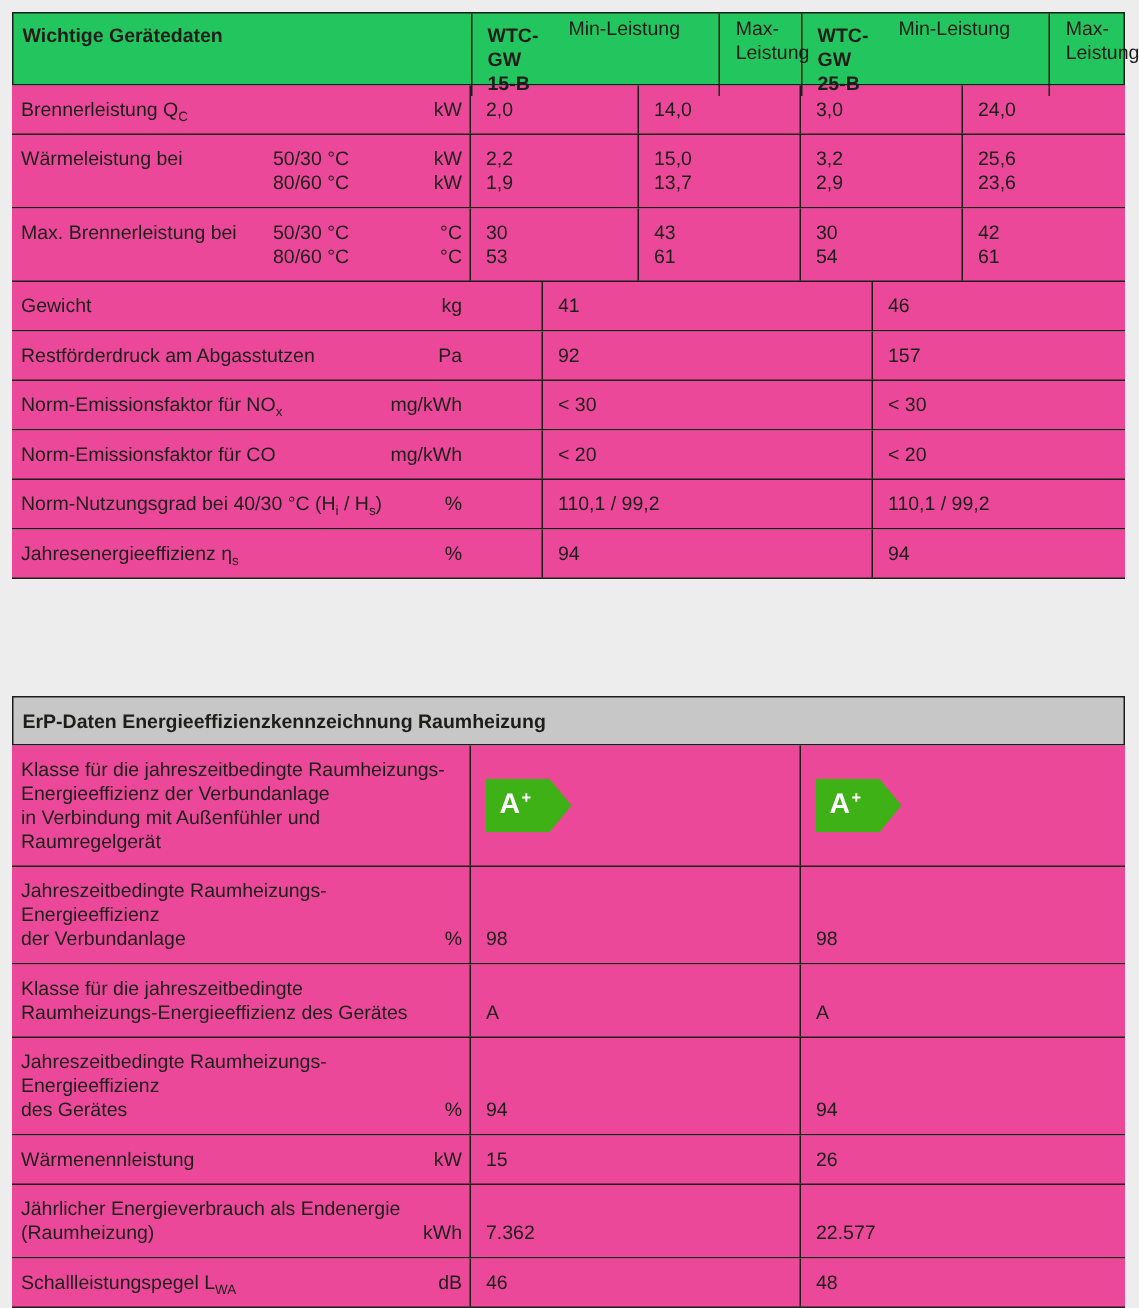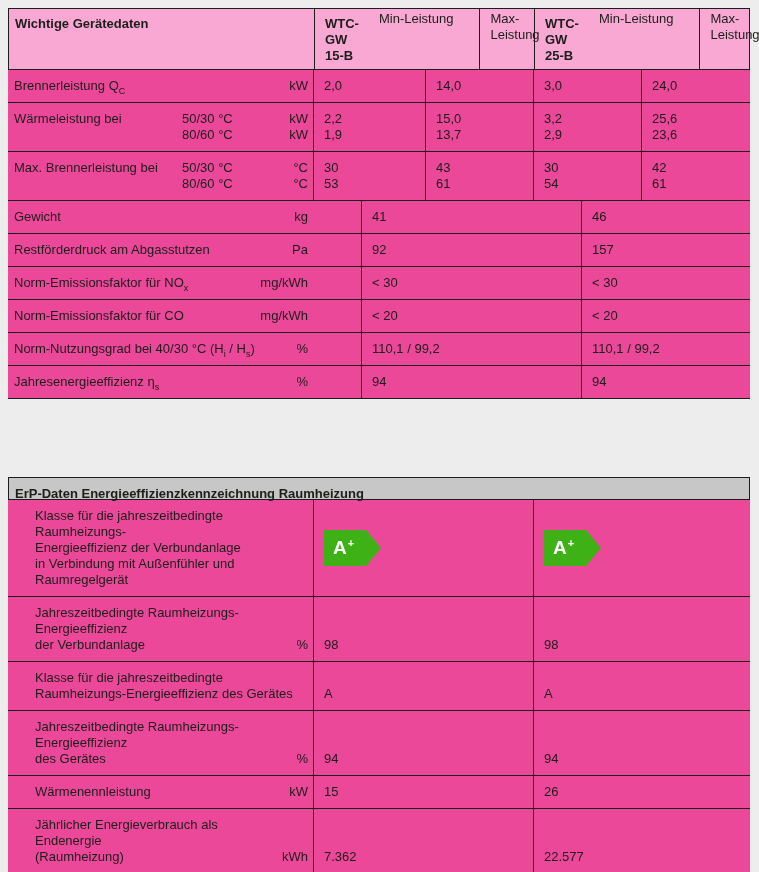--- a/index.html
+++ b/index.html
@@ -13,23 +13,23 @@
     overflow: hidden;
     padding: 8px 0 0 8px;
   }
   .tbl { width: 742px; }
   sub { font-size: 69%; line-height: 0; }
 
   
   .t1head {
     display: grid;
     grid-template-columns: 305px 220px 217px;
-    background: #f9a8d4;
+    background: #22c55e;
     border: 1.5px solid #1d1d1b;
-    height: 62px;
+    height: 49px;
   }
   .t1head .title { padding: 7px 5px 0 6px; font-weight: bold; }
   .hmodel { display: flex; flex-direction: row; border-left: 1.5px solid #1d1d1b; }
   .model-name { padding: 7px 10px 0 10px; font-weight: bold; }
   .subrow { flex: 1; display: grid; grid-template-columns: 110.5px 1fr; }
   .subrow .sc { padding: 2px 6px 0 10px; }
   .subrow .max { border-left: 1.5px solid #1d1d1b; }
 
   
   .row {
@@ -48,23 +48,23 @@
   .vc { padding: 8px 8px 8px 10px; }
   .bL { border-left: 1.5px solid #1d1d1b; }
   .sp2 { grid-column: span 2; margin-left: 48px; }
 
   
   .t2head {
     border: 1.5px solid #1d1d1b;
     background: #c7c7c7;
     font-weight: bold;
     padding: 8px 10px 7px 6px;
-    height: 23px;
-  }
-  .lc2 { display: flex; padding: 8px 5px 8px 6px; margin-left: 21px; }
+    height: 33px;
+  }
+  .lc2 { display: flex; padding: 8px 5px 8px 6px; }
   .lc2 .lines { flex: 1; }
   .lc2 .unit2 { align-self: flex-end; }
   .vc2 { display: flex; align-items: flex-end; padding: 8px 8px 8px 10px; }
   .vcb { align-items: center; }
 
   .badge {
     width: 57px; height: 36px;
     background: #3eb116;
     clip-path: polygon(0 0, 74% 0, 100% 50%, 74% 100%, 0 100%);
     color: #fff; font-weight: bold; font-size: 19px;

